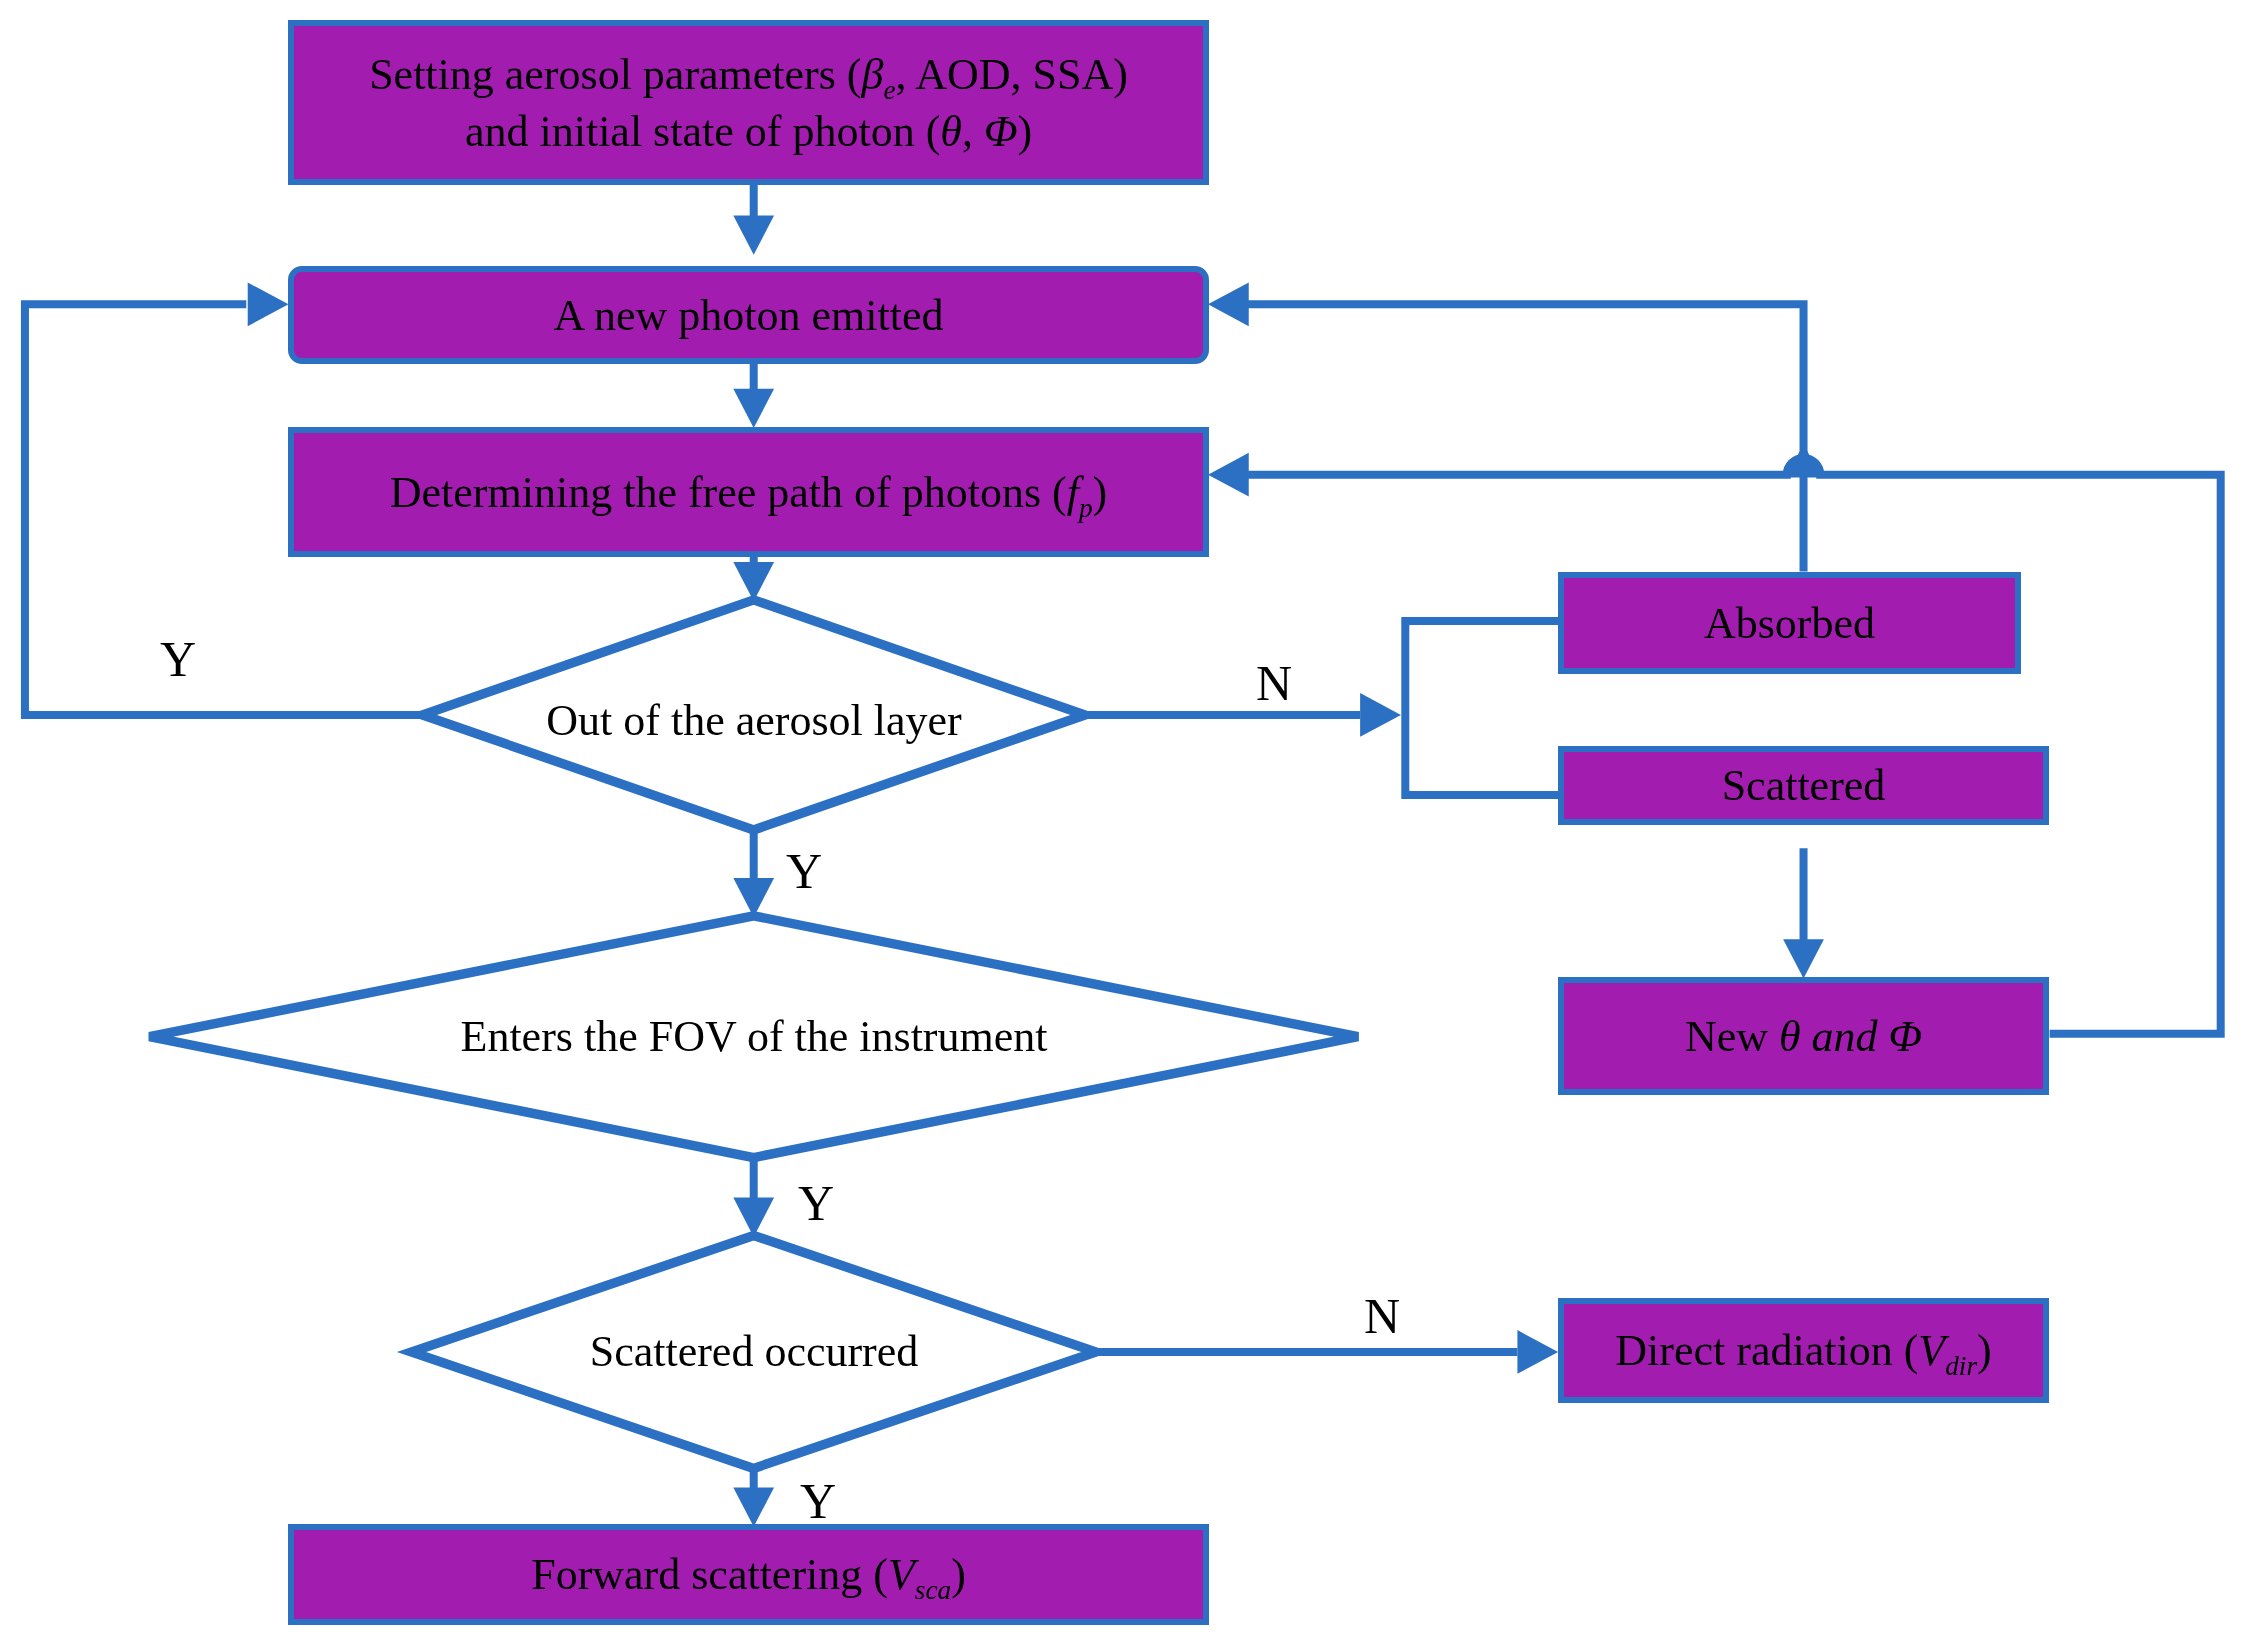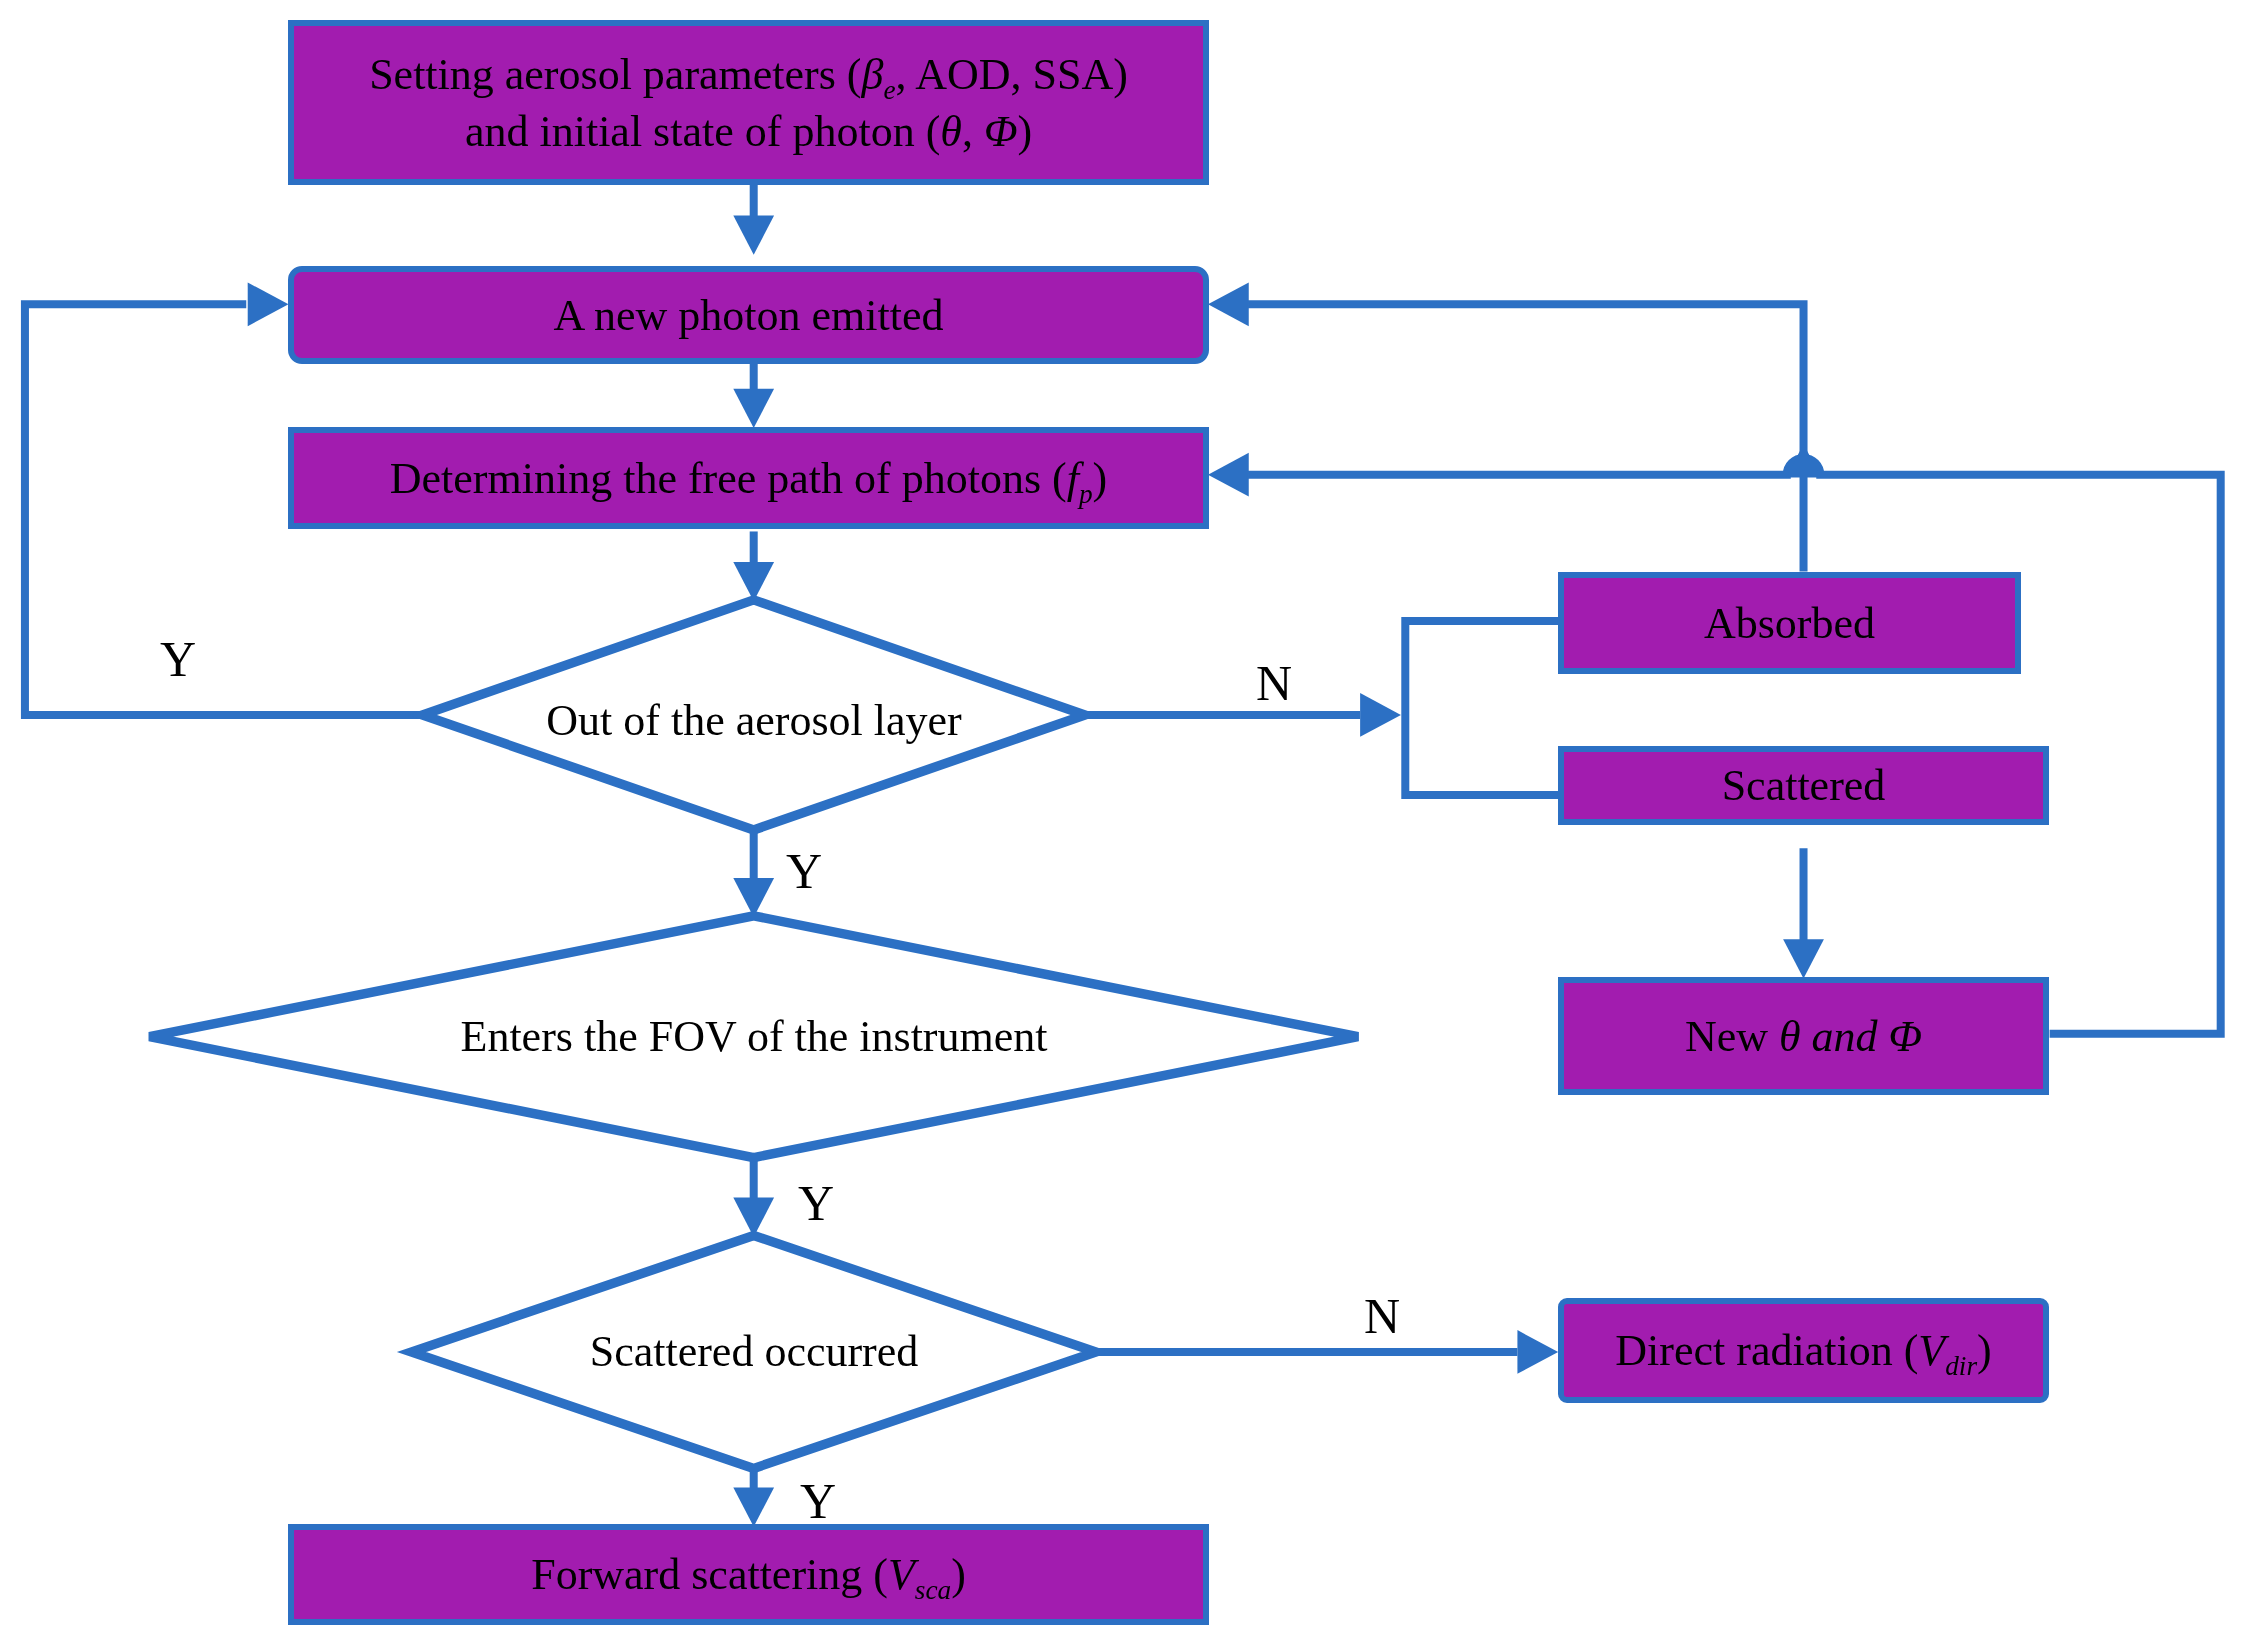--- a/index.html
+++ b/index.html
@@ -103,37 +103,37 @@
 
   <div class="node" style="left:288px; top:20.4px; width:921px; height:165px;">
     <div><span>Setting aerosol parameters (</span><span style="font-style: italic;">β</span><sub style="font-style: italic;">e</sub><span>, AOD, SSA)</span></div>
     <div><span>and initial state of photon (</span><span style="font-style: italic;">θ</span><span>, </span><span style="font-style: italic;">Φ</span><span>)</span></div>
   </div>
 
   <div class="node" style="left:288px; top:266px; width:921px; height:98px;border-radius:14px;">
     <div>A new photon emitted</div>
   </div>
 
-  <div class="node" style="left:288px; top:427px; width:921px; height:102px;">
+  <div class="node" style="left:288px; top:427px; width:921px; height:130px;">
     <div><span>Determining the free path of photons (</span><span style="font-style: italic;">f</span><sub style="font-style: italic;">p</sub><span>)</span></div>
   </div>
 
   <div class="node" style="left:1558px; top:572px; width:463px; height:102px;">
     <div>Absorbed</div>
   </div>
 
   <div class="node" style="left:1558px; top:746px; width:491px; height:79px;">
     <div>Scattered</div>
   </div>
 
   <div class="node" style="left:1558px; top:977px; width:491px; height:118px;">
     <div><span>New </span><span style="font-style: italic;">θ</span><span> </span><span style="font-style: italic;">and</span><span> </span><span style="font-style: italic;">Φ</span></div>
   </div>
 
-  <div class="node" style="left:1558px; top:1298px; width:491px; height:105px;border-radius:9px;">
+  <div class="node" style="left:1558px; top:1298px; width:491px; height:105px;">
     <div><span>Direct radiation (</span><span style="font-style: italic;">V</span><sub style="font-style: italic;">dir</sub><span>)</span></div>
   </div>
 
   <div class="node" style="left:288px; top:1524px; width:921px; height:101px;">
     <div><span>Forward scattering (</span><span style="font-style: italic;">V</span><sub style="font-style: italic;">sca</sub><span>)</span></div>
   </div>
 
   <div class="dlabel" style="left:754px; top:715px;margin-top:6px;">Out of the aerosol layer</div>
 
   <div class="dlabel" style="left:754px; top:1037px;">Enters the FOV of the instrument</div>

